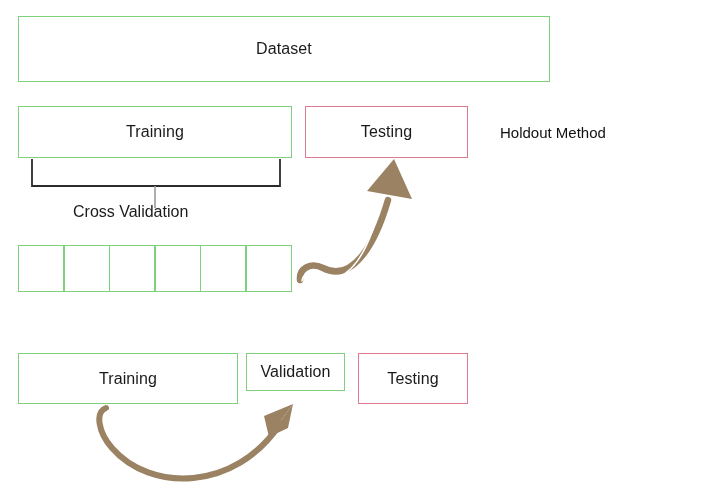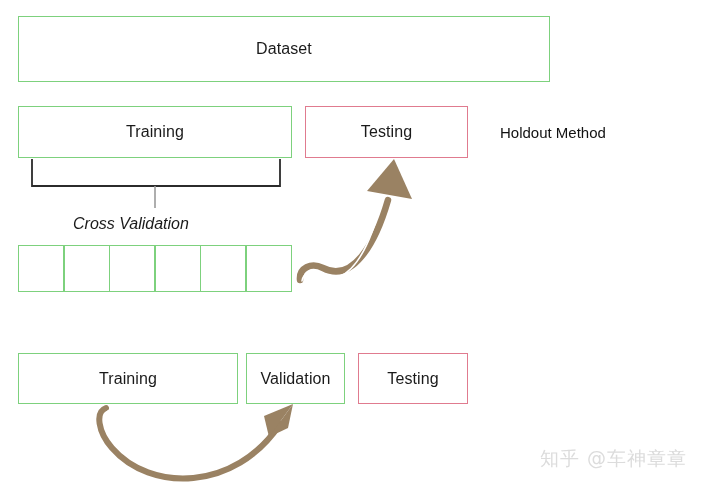--- a/index.html
+++ b/index.html
@@ -90,45 +90,44 @@
   <div class="box box-green" style="left:18px; top:106px; width:274px; height:52px;">
     <span class="box-label">Training</span>
   </div>
 
   <div class="box box-red" style="left:305px; top:106px; width:163px; height:52px;">
     <span class="box-label">Testing</span>
   </div>
 
   <div class="side-note" style="left:500px; top:125px;">Holdout Method</div>
 
-  <div class="caption" style="left:73px; top:216px;font-style:italic;">Cross Validation</div>
+  <div class="caption" style="left:73px; top:204px;">Cross Validation</div>
 
   <div>
     <div class="cv-cell" style="left:18px;  top:245px; width:46px; height:47px;"></div>
     <div class="cv-cell" style="left:63.5px; top:245px; width:46px; height:47px;"></div>
     <div class="cv-cell" style="left:109px; top:245px; width:46px; height:47px;"></div>
     <div class="cv-cell" style="left:154.5px; top:245px; width:46px; height:47px;"></div>
     <div class="cv-cell" style="left:200px; top:245px; width:46px; height:47px;"></div>
     <div class="cv-cell" style="left:245.5px; top:245px; width:46.5px; height:47px;"></div>
   </div>
 
   <div class="box box-green" style="left:18px; top:353px; width:220px; height:51px;">
     <span class="box-label">Training</span>
   </div>
 
-  <div class="box box-green" style="left:246px; top:353px; width:99px; height:51px;">
+  <div class="box box-green" style="left:246px; top:353px; width:99px; height:38px;">
     <span class="box-label">Validation</span>
   </div>
 
   <div class="box box-red" style="left:358px; top:353px; width:110px; height:51px;">
     <span class="box-label">Testing</span>
   </div>
 
 
-  <div class="watermark" style="left:540px; top:449px;">知乎 @车神章章</div>
 
   <svg class="overlay" viewBox="0 0 720 489" xmlns="http://www.w3.org/2000/svg">
 
     <path d="M 32 159 L 32 186 L 280 186 L 280 159" fill="none" stroke="#2b2b2b" stroke-width="1.8" stroke-linecap="butt" stroke-linejoin="miter"></path>
 
     <line x1="155" y1="186" x2="155" y2="208" stroke="#9a9a9a" stroke-width="1.6"></line>
 
     <g>
       <path d="M 300 280
                C 299 268, 311 262, 323 268

